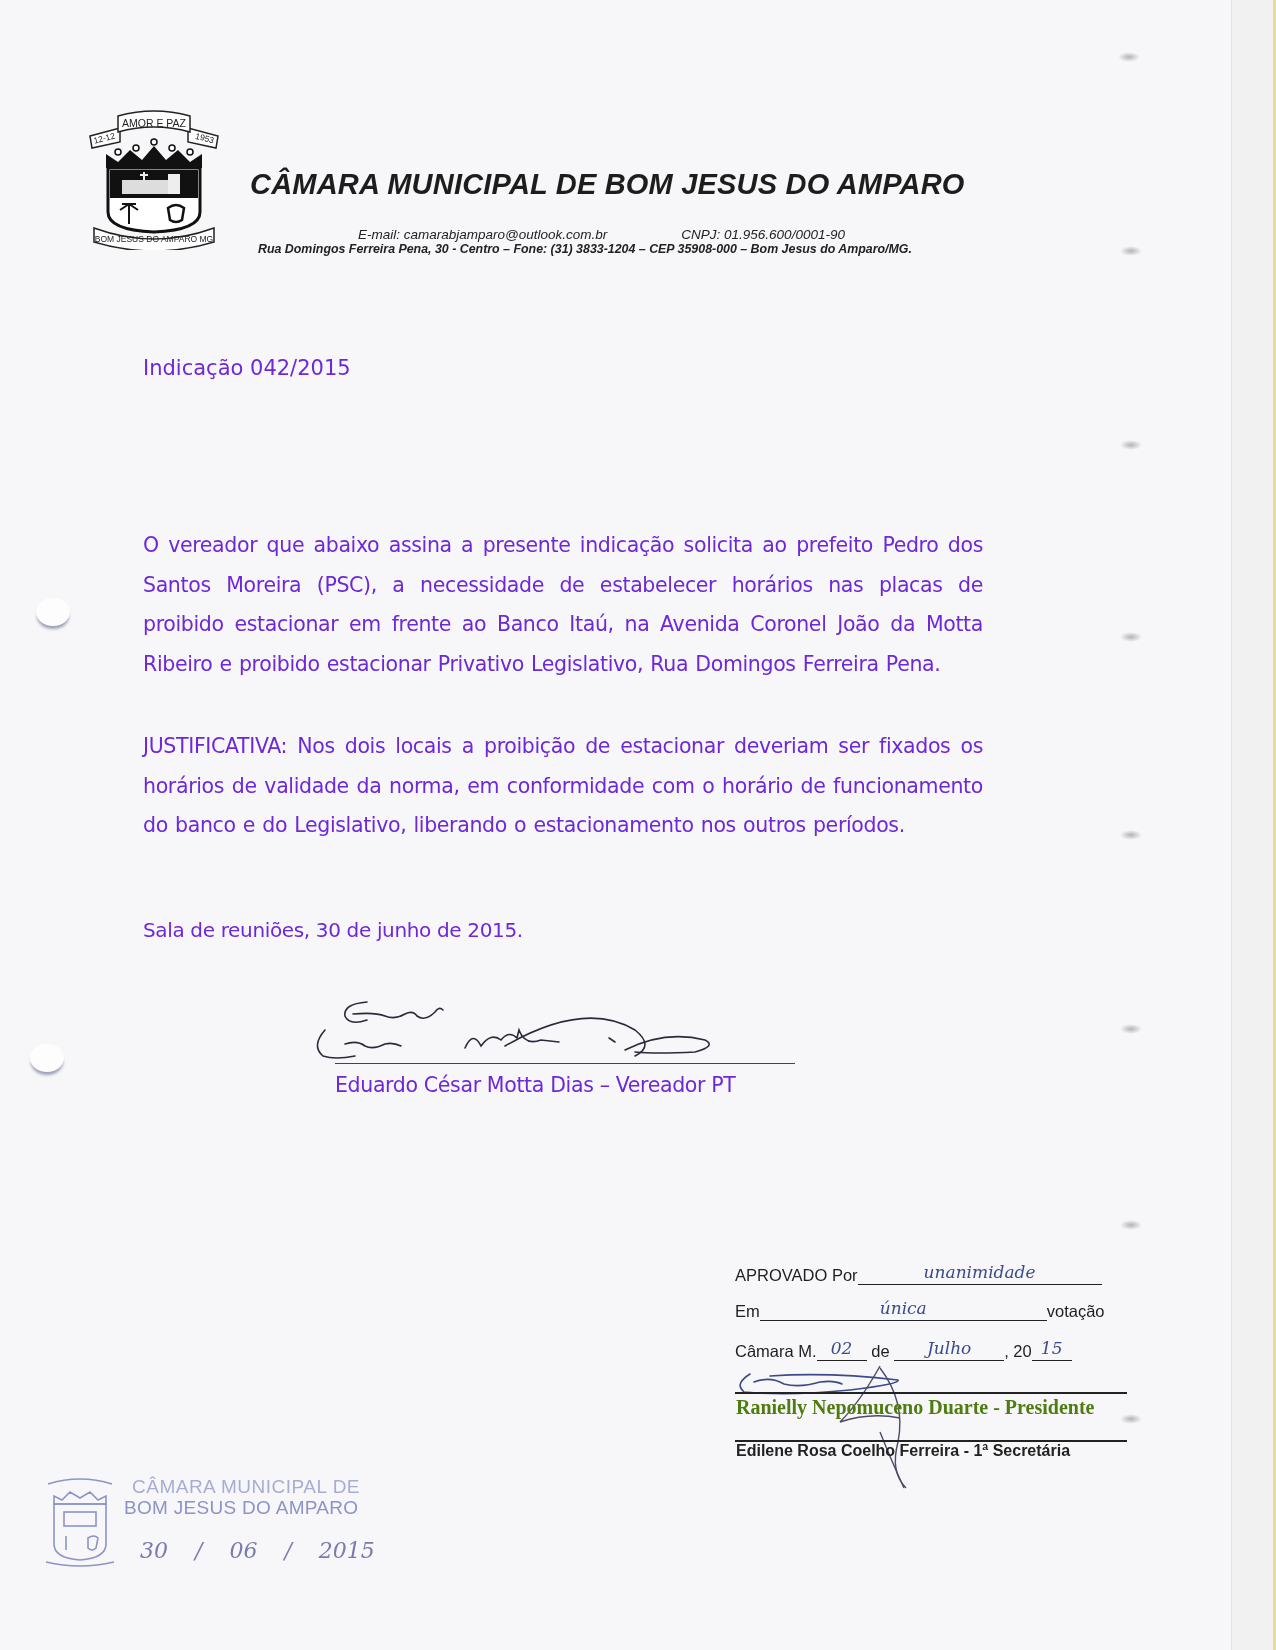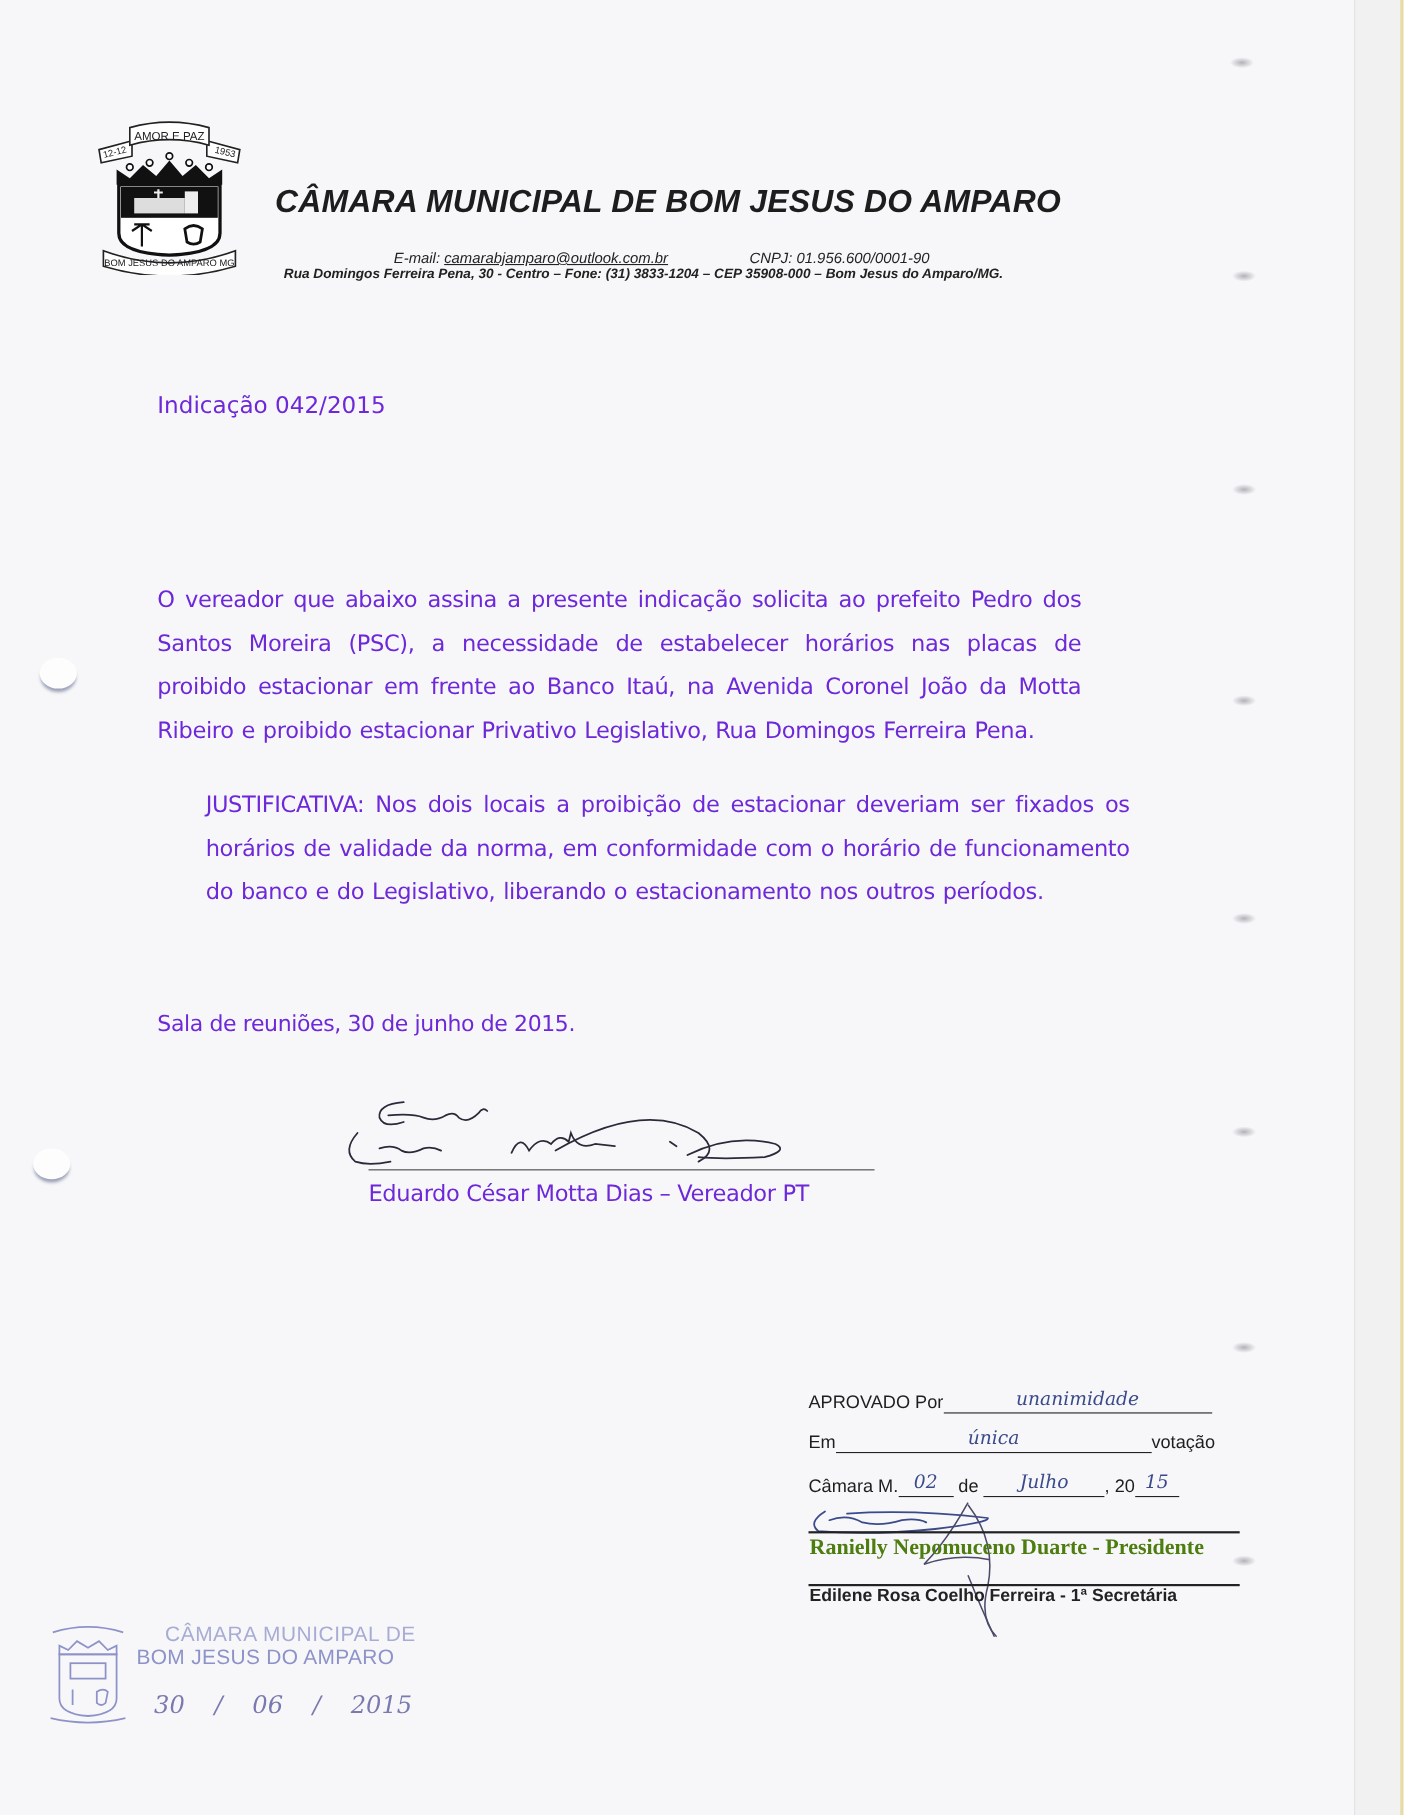--- a/index.html
+++ b/index.html
@@ -32,33 +32,33 @@
   .header-address {
     position:absolute; left:258px; top:210px;
     font-family:"Liberation Sans", sans-serif; font-style:italic; font-weight:bold;
     font-size:12.4px; color:#222; white-space:nowrap;margin-top:32px;
   }
   .header-email-line {
     position:absolute; left:358px; top:227px;
     font-family:"Liberation Sans", sans-serif; font-style:italic;
     font-size:13.5px; color:#222; white-space:nowrap;
   }
-  .header-email-line .email { text-decoration:underline; }
+  .header-email-line .email { }
   .header-email-line .cnpj { margin-left:74px; }
 
   
   .doc-text { font-family:"DejaVu Sans", sans-serif; color:#6d28d9; }
   .doc-number { position:absolute; left:143px; top:356px; font-size:21px; }
   .paragraph {
     position:absolute; left:143px; width:840px;
     font-size:20.5px; line-height:39.5px; text-align:justify;
     letter-spacing:-0.35px; word-spacing:1px;
   }
   .p1 { top:526px; }
-  .p2 { top:712px;margin-left:44px; }
+  .p2 { top:727px; }
   .p2, .p1 { text-align-last:left; }
   .place-date { position:absolute; left:143px; top:918px; font-size:20px; letter-spacing:-0.35px; }
 
   
   .signature { position:absolute; left:305px; top:990px; width:500px; height:80px; }
   .sig-line { position:absolute; left:335px; top:1063px; width:460px; height:1px; background:#444; }
   .signer {
     position:absolute; left:335px; top:1073px; font-size:20.5px; letter-spacing:-0.35px;
   }
 
@@ -77,21 +77,21 @@
   .r3 { top:88px; }
   .sig-line2 { position:absolute; left:735px; top:1392px; width:392px; height:2px; background:#222; }
   .president { position:absolute; left:736px; top:1396px; font-family:Liberation Serif, serif; font-weight:bold; font-size:20px; color:#4d7c0f; }
   .sig-line3 { position:absolute; left:735px; top:1440px; width:392px; height:2px; background:#222; }
   .secretary { position:absolute; left:736px; top:1442px; font-family:"Liberation Sans", sans-serif; font-weight:bold; font-size:16px; color:#222; }
   .president-signature { position:absolute; left:730px; top:1362px; width:200px; height:130px; }
 
   
   .stamp { position:absolute; left:40px; top:1470px; width:380px; height:180px; color:#8d93c8; }
   .stamp-crest { position:absolute; left:4px; top:4px; width:72px; height:96px; }
-  .stamp-line1 { position:absolute; left:110px; top:6px; font-family:"Liberation Sans", sans-serif; font-size:19px; letter-spacing:.5px; opacity:.75; white-space:nowrap;text-align:center; }
+  .stamp-line1 { position:absolute; left:92px; top:6px; font-family:"Liberation Sans", sans-serif; font-size:19px; letter-spacing:.5px; opacity:.75; white-space:nowrap;text-align:center; }
   .stamp-line2 { position:absolute; left:84px; top:27px; font-family:"Liberation Sans", sans-serif; font-size:19px; letter-spacing:.3px; white-space:nowrap; }
   .stamp-date { position:absolute; left:100px; top:68px; font-family:"DejaVu Serif", serif; font-style:italic; font-size:22px; color:#7a7ab0; white-space:nowrap; word-spacing:20px; }
 </style>
 </head>
 <body>
 
 <div class="page-edge"></div>
 <div class="smudge" style="left:1118px;top:52px"></div>
 <div class="smudge" style="left:1120px;top:246px"></div>
 <div class="smudge" style="left:1120px;top:440px"></div>

